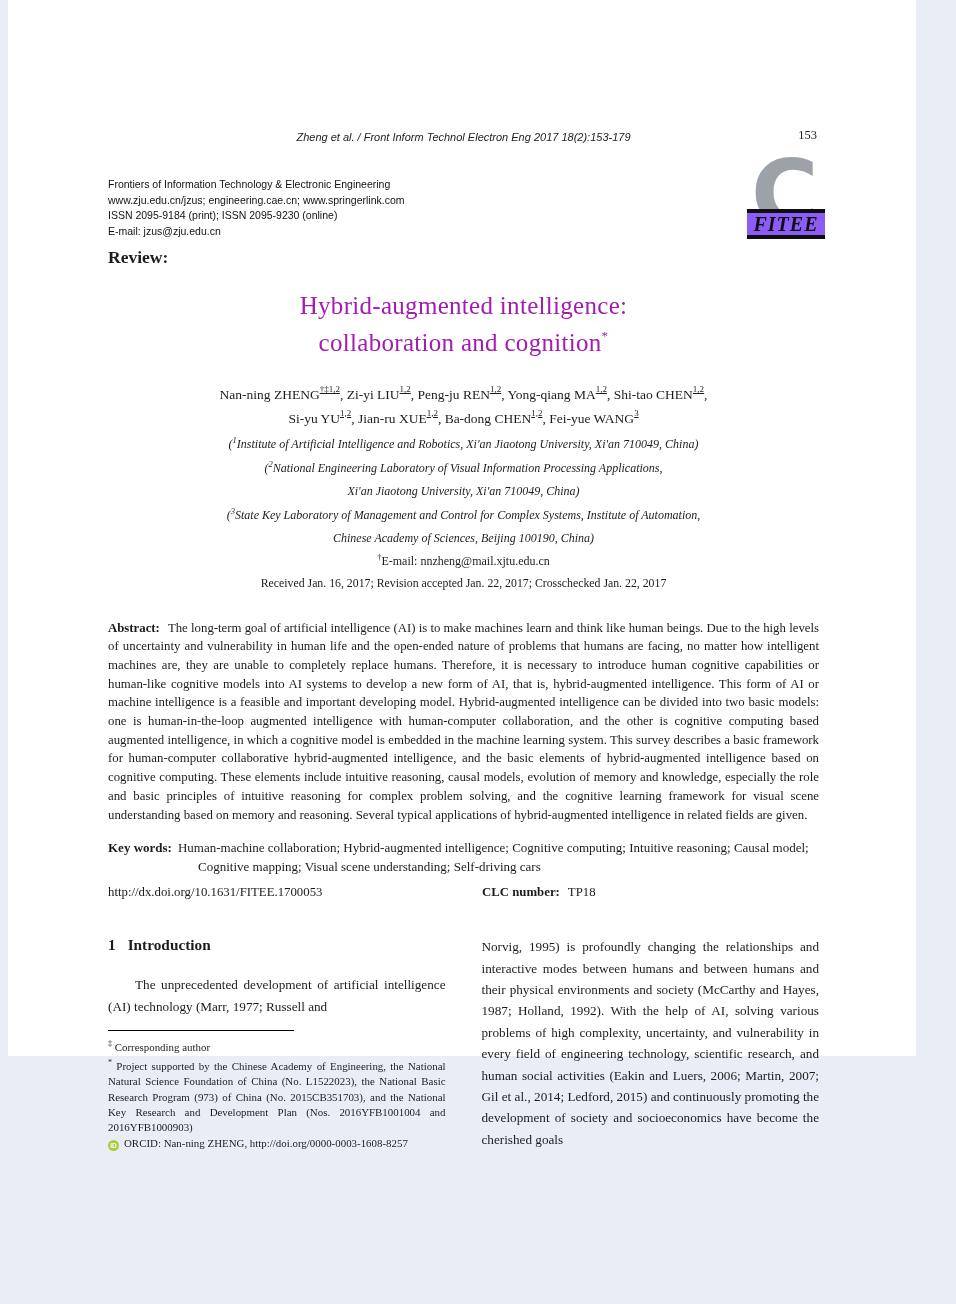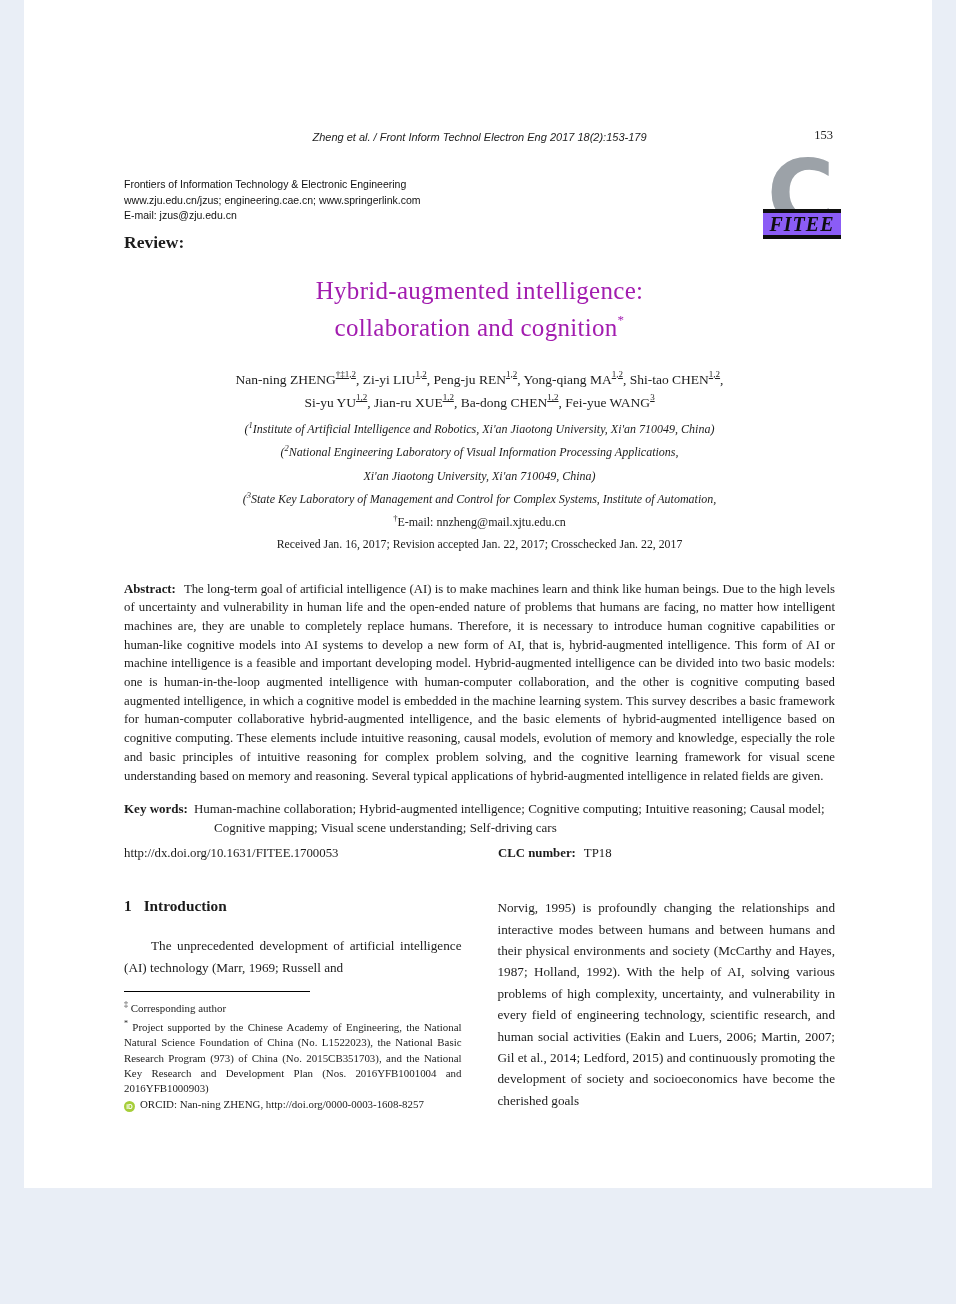--- a/index.html
+++ b/index.html
@@ -5,22 +5,22 @@
   html,body{margin:0;padding:0;}
   body{
     width:956px;height:1304px;
     background:#e9eef6;
     font-family:"Liberation Serif", serif;
     color:#1c1c1c;
     overflow:hidden;
   }
   .page{
     position:relative;
-    width:908px;height:1188px;
-    margin-left:24px;
+    width:908px;height:1056px;
+    margin-left:8px;
     background:#ffffff;
   }
   .content{
     position:absolute;
     left:100px;top:0;
     width:711px;
   }
   
   .head-row{
     position:relative;
@@ -210,20 +210,21 @@
 
     <div class="head-row">
       <span>Zheng et al. / Front Inform Technol Electron Eng 2017 18(2):153-179</span>
       <span class="page-num">153</span>
     </div>
 
     <div class="journal-row">
       <div class="journal-info">
         <div>Frontiers of Information Technology &amp; Electronic Engineering</div>
         <div>www.zju.edu.cn/jzus; engineering.cae.cn; www.springerlink.com</div>
+        <div>ISSN 2095-9184 (print); ISSN 2095-9230 (online)</div>
         <div>E-mail: jzus@zju.edu.cn</div>
       </div>
       <div class="logo">
         <span class="logo-c">C</span>
         <div class="logo-band">
           <span>FITEE</span>
         </div>
       </div>
     </div>
 
@@ -237,20 +238,21 @@
     </div>
     <div class="authors second">
       <span>Si-yu YU</span><sup class="auth-sup">1,2</sup><span>, </span><span>Jian-ru XUE</span><sup class="auth-sup">1,2</sup><span>, </span><span>Ba-dong CHEN</span><sup class="auth-sup">1,2</sup><span>, </span><span>Fei-yue WANG</span><sup class="auth-sup">3</sup><span></span>
     </div>
 
     <div class="affils">
       <div class="affil-line"><span>(</span><sup>1</sup><span>Institute of Artificial Intelligence and Robotics, Xi'an Jiaotong University, Xi'an 710049, China)</span></div>
       <div class="affil-line"><span>(</span><sup>2</sup><span>National Engineering Laboratory of Visual Information Processing Applications,</span></div>
       <div class="affil-line"><span></span><sup></sup><span>Xi'an Jiaotong University, Xi'an 710049, China)</span></div>
       <div class="affil-line"><span>(</span><sup>3</sup><span>State Key Laboratory of Management and Control for Complex Systems, Institute of Automation,</span></div>
+      <div class="affil-line"><span></span><sup></sup><span>Chinese Academy of Sciences, Beijing 100190, China)</span></div>
     </div>
 
     <div class="email-line"><sup>†</sup><span>E-mail: nnzheng@mail.xjtu.edu.cn</span></div>
 
     <div class="dates-line">Received Jan. 16, 2017; Revision accepted Jan. 22, 2017; Crosschecked Jan. 22, 2017</div>
 
     <div class="abstract">
       <span class="label">Abstract:</span><span>The long-term goal of artificial intelligence (AI) is to make machines learn and think like human beings. Due to the high levels of uncertainty and vulnerability in human life and the open-ended nature of problems that humans are facing, no matter how intelligent machines are, they are unable to completely replace humans. Therefore, it is necessary to introduce human cognitive capabilities or human-like cognitive models into AI systems to develop a new form of AI, that is, hybrid-augmented intelligence. This form of AI or machine intelligence is a feasible and important developing model. Hybrid-augmented intelligence can be divided into two basic models: one is human-in-the-loop augmented intelligence with human-computer collaboration, and the other is cognitive computing based augmented intelligence, in which a cognitive model is embedded in the machine learning system. This survey describes a basic framework for human-computer collaborative hybrid-augmented intelligence, and the basic elements of hybrid-augmented intelligence based on cognitive computing. These elements include intuitive reasoning, causal models, evolution of memory and knowledge, especially the role and basic principles of intuitive reasoning for complex problem solving, and the cognitive learning framework for visual scene understanding based on memory and reasoning. Several typical applications of hybrid-augmented intelligence in related fields are given.</span>
     </div>
 
@@ -261,21 +263,21 @@
     <div class="doi-row">
       <span>http://dx.doi.org/10.1631/FITEE.1700053</span>
       <span class="clc">
         <span class="label">CLC number:</span><span>TP18</span>
       </span>
     </div>
 
     <div class="columns">
       <div class="col">
         <h2 class="sec-heading"><span class="sec-num">1</span><span>Introduction</span></h2>
-        <p class="body-par indent">The unprecedented development of artificial intelligence (AI) technology (Marr, 1969; Russell and</p>
+        <p class="body-par indent">The unprecedented development of artificial intelligence (AI) technology (Marr, 1977; Russell and</p>
         <div class="footnote-rule"></div>
         <div class="footnotes">
           <p><sup>‡</sup> <span>Corresponding author</span></p>
           <p><sup>*</sup> <span>Project supported by the Chinese Academy of Engineering, the National Natural Science Foundation of China (No. L1522023), the National Basic Research Program (973) of China (No. 2015CB351703), and the National Key Research and Development Plan (Nos. 2016YFB1001004 and 2016YFB1000903)</span></p>
           <p><span class="orcid-badge">iD</span><span>ORCID: Nan-ning ZHENG, http://doi.org/0000-0003-1608-8257</span></p>
         </div>
       </div>
       <div class="col">
         <p class="body-par">Norvig, 1995) is profoundly changing the relationships and interactive modes between humans and between humans and their physical environments and society (McCarthy and Hayes, 1987; Holland, 1992). With the help of AI, solving various problems of high complexity, uncertainty, and vulnerability in every field of engineering technology, scientific research, and human social activities (Eakin and Luers, 2006; Martin, 2007; Gil et al., 2014; Ledford, 2015) and continuously promoting the development of society and socioeconomics have become the cherished goals</p>
       </div>

